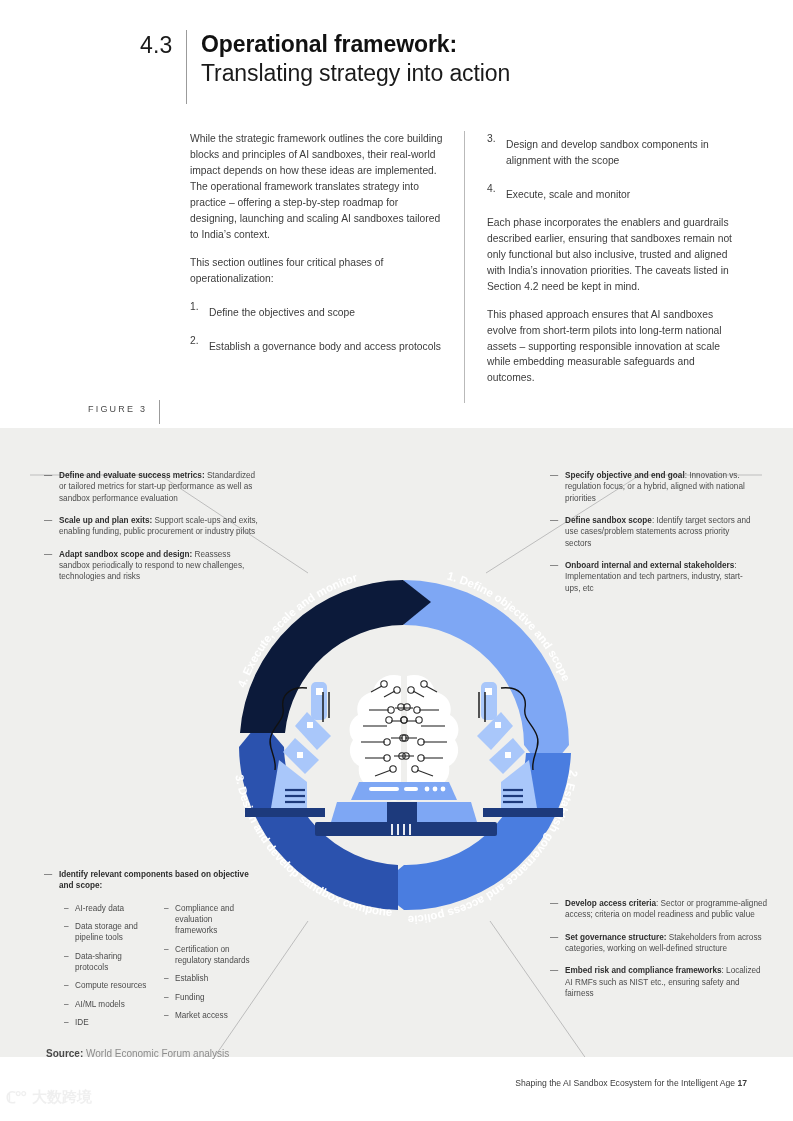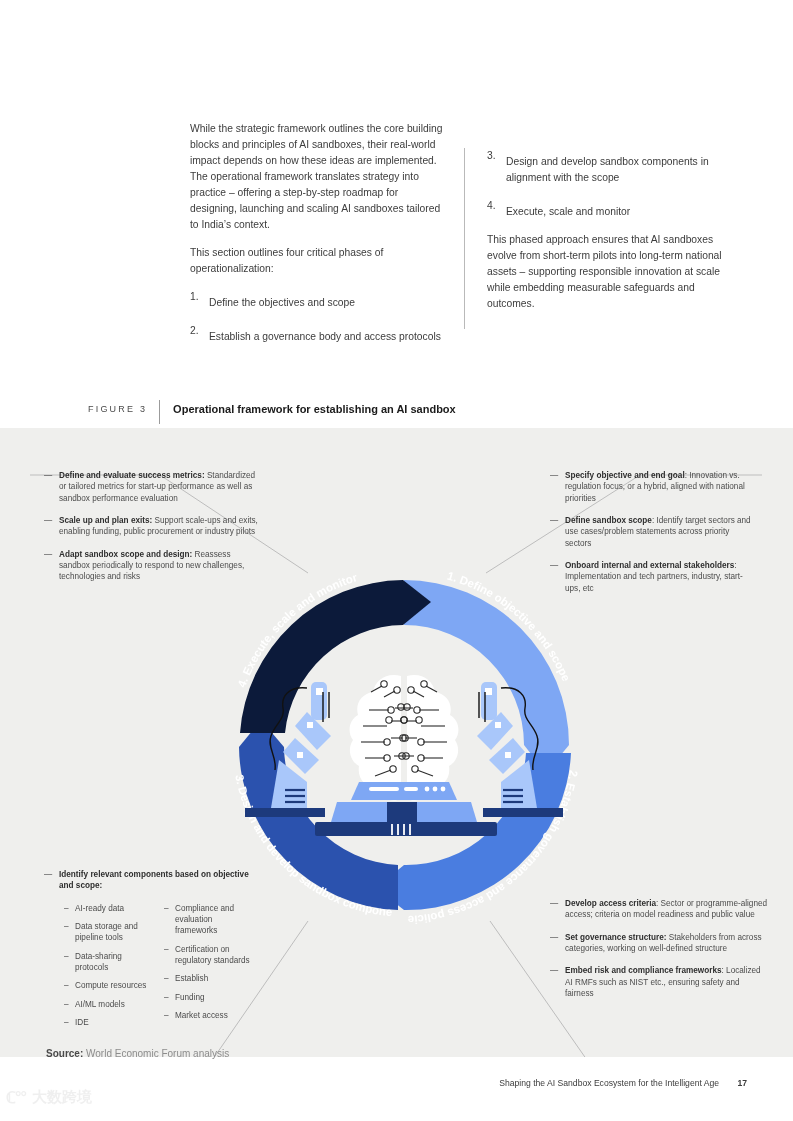--- a/index.html
+++ b/index.html
@@ -13,21 +13,21 @@
 
   
   .sec-head { position: absolute; left: 140px; top: 30px; display: flex; align-items: flex-start; }
   .sec-num { font-size: 23px; color: #1a1a1a; line-height: 1.15; width: 46px; padding-top: 2px; letter-spacing: .2px;}
   .sec-rule { width: 1px; background: #9b9b9b; align-self: stretch; min-height: 74px; margin-right: 14px; }
   .sec-title-wrap { padding-top: 0px; }
   .sec-title-1 { font-size: 23px; font-weight: 700; color: #111; line-height: 1.25; letter-spacing: -.1px; }
   .sec-title-2 { font-size: 23px; font-weight: 400; color: #1a1a1a; line-height: 1.3; letter-spacing: -.1px; }
 
   
-  .body-cols { position: absolute; left: 190px; top: 121px; width: 558px; display: flex; align-items: center; }
+  .body-cols { position: absolute; left: 190px; top: 131px; width: 558px; display: flex; }
   .col { width: 274px; font-size: 10.3px; line-height: 1.55; color: #3c3c3c; }
   .col.left { padding-right: 18px; }
   .col.right { padding-left: 22px; border-left: 1px solid #b9b9b9; }
   .col p { margin-bottom: 12px; }
   .col p:last-child { margin-bottom: 17px; }
   .numlist { margin: 0; }
   .numitem { display: flex; margin-bottom: 12px; }
   .numitem .nm { width: 19px; flex: 0 0 19px; }
   .numitem .tx { flex: 1; margin-top: 6px; }
 
@@ -63,32 +63,40 @@
   
   .connectors { position: absolute; left: 0; top: 428px; width: 793px; height: 629px; }
 
   
   .ring { position: absolute; left: 219px; top: 560px; width: 370px; height: 370px; }
 
   
   .source { position: absolute; left: 46px; top: 1048px; font-size: 10px; color: #8c8c8c; }
   .source b { font-weight: 700; color: #4a4a4a; }
   .footer { position: absolute; right: 46px; top: 1078px; font-size: 8.6px; color: #3b3b3b; }
-  .footer .pg { margin-left: 16px; font-weight: 700; }
+  .footer .pg { font-weight: 700; }
 
   
   .wm { position: absolute; left: 6px; top: 1086px; display: flex; align-items: center; gap: 6px; opacity: .22; }
   .wm-mark { font-size: 16px; color: #b9b9b9; font-weight: 700; letter-spacing: -1px; }
   .wm-text { font-size: 15px; color: #b9b9b9; font-weight: 700; font-family: "DejaVu Sans", sans-serif; }
 </style>
 </head>
 <body>
 
 <div class="page">
 
+  <div class="sec-head">
+    <div class="sec-num">4.3</div>
+    <div class="sec-rule"></div>
+    <div class="sec-title-wrap">
+      <div class="sec-title-1">Operational framework:</div>
+      <div class="sec-title-2">Translating strategy into action</div>
+    </div>
+  </div>
 
   <div class="body-cols">
     <div class="col left">
       <p>While the strategic framework outlines the core building blocks and principles of AI sandboxes, their real-world impact depends on how these ideas are implemented. The operational framework translates strategy into practice – offering a step-by-step roadmap for designing, launching and scaling AI sandboxes tailored to India’s context.</p>
       <p>This section outlines four critical phases of operationalization:</p>
       <div class="numlist">
         <div class="numitem">
           <span class="nm">1.</span>
           <span class="tx">Define the objectives and scope</span>
         </div>
@@ -102,28 +110,28 @@
       <div class="numlist">
         <div class="numitem">
           <span class="nm">3.</span>
           <span class="tx">Design and develop sandbox components in alignment with the scope</span>
         </div>
         <div class="numitem">
           <span class="nm">4.</span>
           <span class="tx">Execute, scale and monitor</span>
         </div>
       </div>
+      <p>Each phase incorporates the enablers and guardrails described earlier, ensuring that sandboxes remain not only functional but also inclusive, trusted and aligned with India’s innovation priorities. The caveats listed in Section 4.2 need be kept in mind.</p>
       <p>This phased approach ensures that AI sandboxes evolve from short-term pilots into long-term national assets – supporting responsible innovation at scale while embedding measurable safeguards and outcomes.</p>
     </div>
   </div>
 
   <div class="fig-cap">
     <div class="fig-label">FIGURE 3</div>
     <div class="fig-rule"></div>
-    <div class="fig-text">Operational framework for establishing an AI sandbox</div>
   </div>
 
   <div class="fig-band"></div>
 
   <svg class="connectors" viewBox="0 0 793 629">
     <g stroke="#bdbdbd" stroke-width="1" fill="none">
       <path d="M30 47 L160 47 L308 145"></path>
       <path d="M762 47 L640 47 L486 145"></path>
       <path d="M30 708 L160 708 L308 493"></path>
       <path d="M762 708 L640 708 L490 493"></path>

